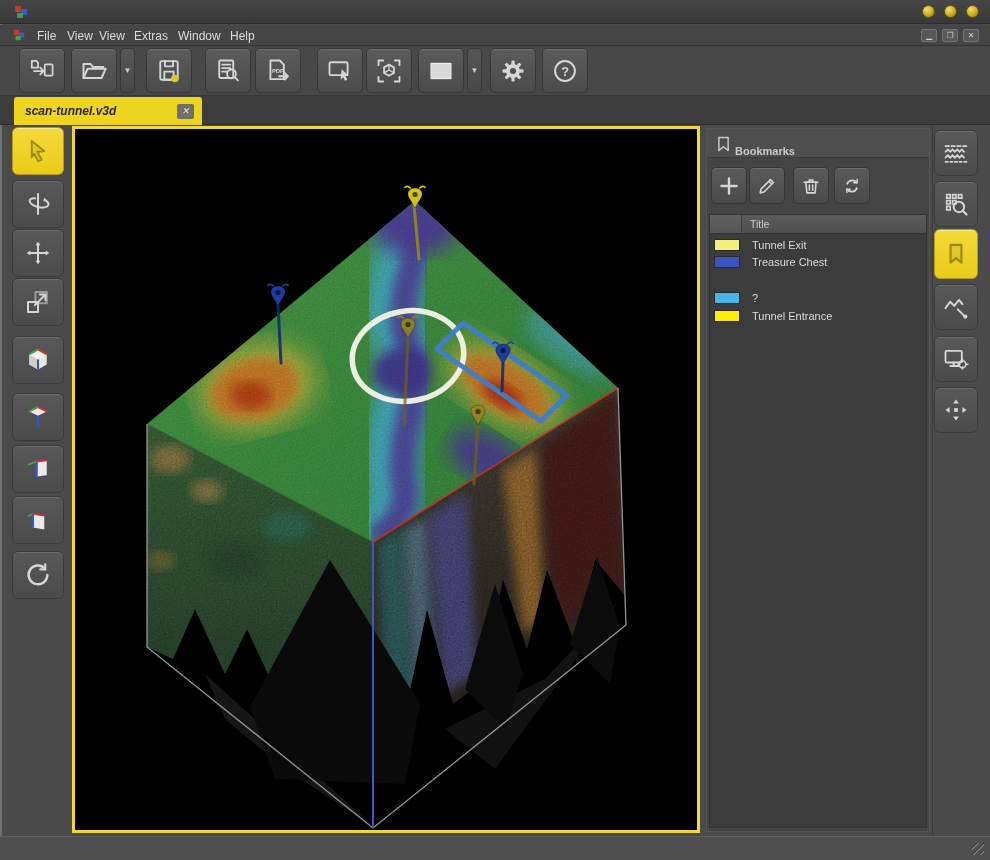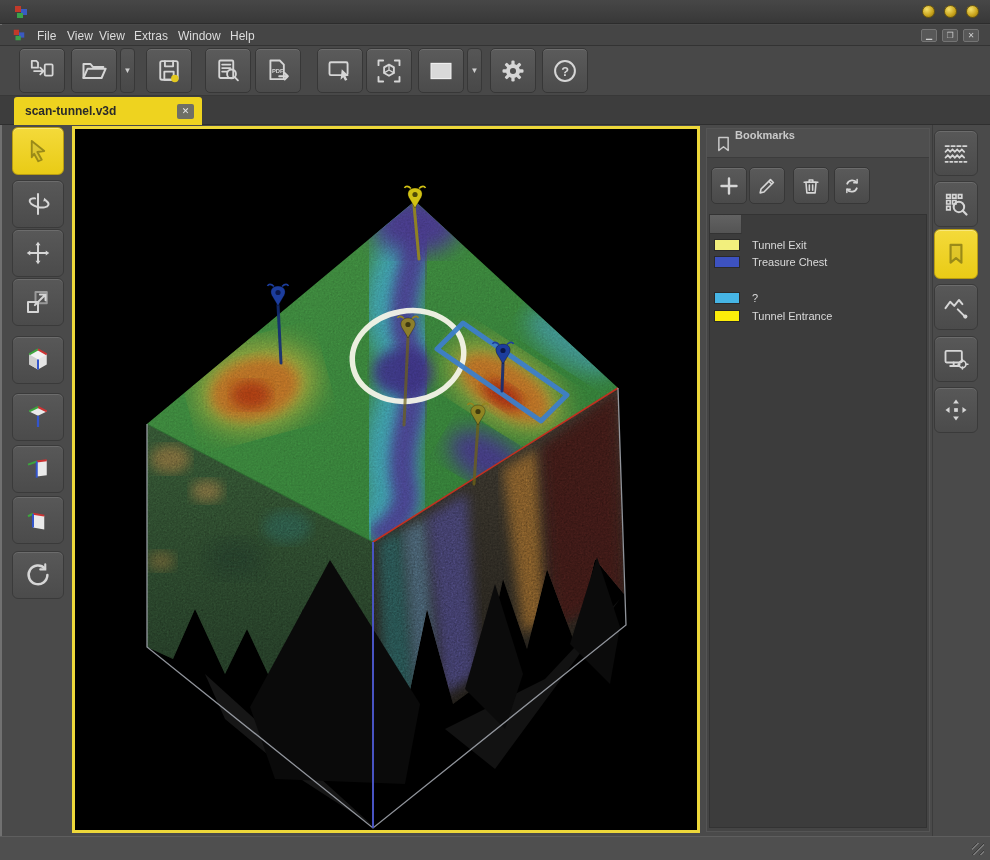--- a/index.html
+++ b/index.html
@@ -26,42 +26,42 @@
   
   .toolbar { position:absolute; left:0; top:46px; width:990px; height:50px; background:#484848; border-bottom:1px solid #383838; }
   .tbtn { position:absolute; top:2px; width:46px; height:45px; border-radius:5px;
       background:linear-gradient(#5b5b5b,#4b4b4b); border:1px solid #373737;
       box-shadow:inset 0 1px 0 #6d6d6d; display:flex; align-items:center; justify-content:center; }
   .tbtn-arrow { position:absolute; top:2px; width:15px; height:45px; border-radius:4px;
       background:linear-gradient(#565656,#484848); border:1px solid #383838;
       display:flex; align-items:center; justify-content:center; color:#cfcfcf; font-size:8px; }
 
   
-  .tabbar { position:absolute; left:0; top:96px; width:990px; height:29px; background:#3d3d3d; border-bottom:1px solid #2f2f2f; }
+  .tabbar { position:absolute; left:0; top:96px; width:990px; height:29px; background:#3d3d3d; border-bottom:1px solid #2f2f2f;font-style:italic; }
   .tab { position:absolute; left:14px; top:1px; width:188px; height:28px; background:#eed31f;
       border-radius:3px 3px 0 0; display:flex; align-items:center; }
   .tab-label { margin-left:11px; font-size:12px; font-weight:bold; color:#2a2a2a; flex:1; }
   .tab-close { width:17px; height:15px; margin-right:8px; background:#6f6f66; border-radius:2px;
       color:#e8e8e8; font-size:9px; line-height:15px; text-align:center; }
 
   
   .ltbtn { position:absolute; left:12px; width:52px; height:48px; border-radius:6px;
       background:linear-gradient(#585858,#4b4b4b); border:1px solid #3a3a3a;
       box-shadow:inset 0 1px 0 #6c6c6c; display:flex; align-items:center; justify-content:center; }
   .active-yellow { background:linear-gradient(#f4da3a,#e9cb16) !important; border:1px solid #b79c12 !important;
       box-shadow:inset 0 1px 0 #f8e87e !important; }
 
   
   .canvas { position:absolute; left:72px; top:126px; width:628px; height:707px;
       background:#000; border:3px solid #eed83a; }
 
   
   .bpanel { position:absolute; left:706px; top:128px; width:224px; height:704px; background:#454545; border:1px solid #555; }
   .bheader { position:absolute; left:0; top:0; width:222px; height:29px; background:#4e4e4e; border-bottom:1px solid #3c3c3c;
-      display:flex; align-items:flex-start; }
+      display:flex; align-items:flex-end; }
   .bheader .btitle { margin-left:28px; font-size:11px; font-weight:bold; color:#c9c9c9; }
   .bkicon { position:absolute; left:10px; top:7px; }
   .babtn { position:absolute; top:38px; width:36px; height:37px; border-radius:5px;
       background:linear-gradient(#5a5a5a,#4a4a4a); border:1px solid #373737; box-shadow:inset 0 1px 0 #6c6c6c;
       display:flex; align-items:center; justify-content:center; }
   .blist { position:absolute; left:2px; top:85px; width:218px; bottom:3px; background:#3c3c3c; border:1px solid #333; }
   .blist-header { position:absolute; left:0; top:0; width:216px; height:19px; display:flex; }
   .col-swatch-h { width:32px; height:19px; background:linear-gradient(#626262,#545454); border-right:1px solid #3a3a3a; border-bottom:1px solid #333; }
   .col-title-h { flex:1; height:19px; background:linear-gradient(#5c5c5c,#4e4e4e); border-bottom:1px solid #333;
       font-size:10.5px; color:#cccccc; line-height:18px; padding-left:8px; }
@@ -421,20 +421,21 @@
     <div class="babtn" style="left:127px">
       <svg class="ic" width="22" height="22" viewBox="0 0 24 24" fill="none" stroke="#d6d6d6" stroke-width="2" stroke-linecap="round">
         <path d="M6.8 9.5a6 6 0 0 1 10.4-1.2M17.2 14.5a6 6 0 0 1-10.4 1.2"></path>
         <path d="M17.6 4.8v3.7h-3.7M6.4 19.2v-3.7h3.7" stroke-width="1.6"></path>
       </svg>
     </div>
 
     <div class="blist">
       <div class="blist-header">
         <div class="col-swatch-h"></div>
+        <div class="col-title-h">Title</div>
       </div>
       <div class="brow" style="top:21px">
         <span class="swatch" style="background: rgb(242, 239, 125);"></span>
         <span class="rlabel">Tunnel Exit</span>
       </div>
       <div class="brow" style="top:38px">
         <span class="swatch" style="background: rgb(61, 82, 192);"></span>
         <span class="rlabel">Treasure Chest</span>
       </div>
       <div class="brow" style="top:74px">

